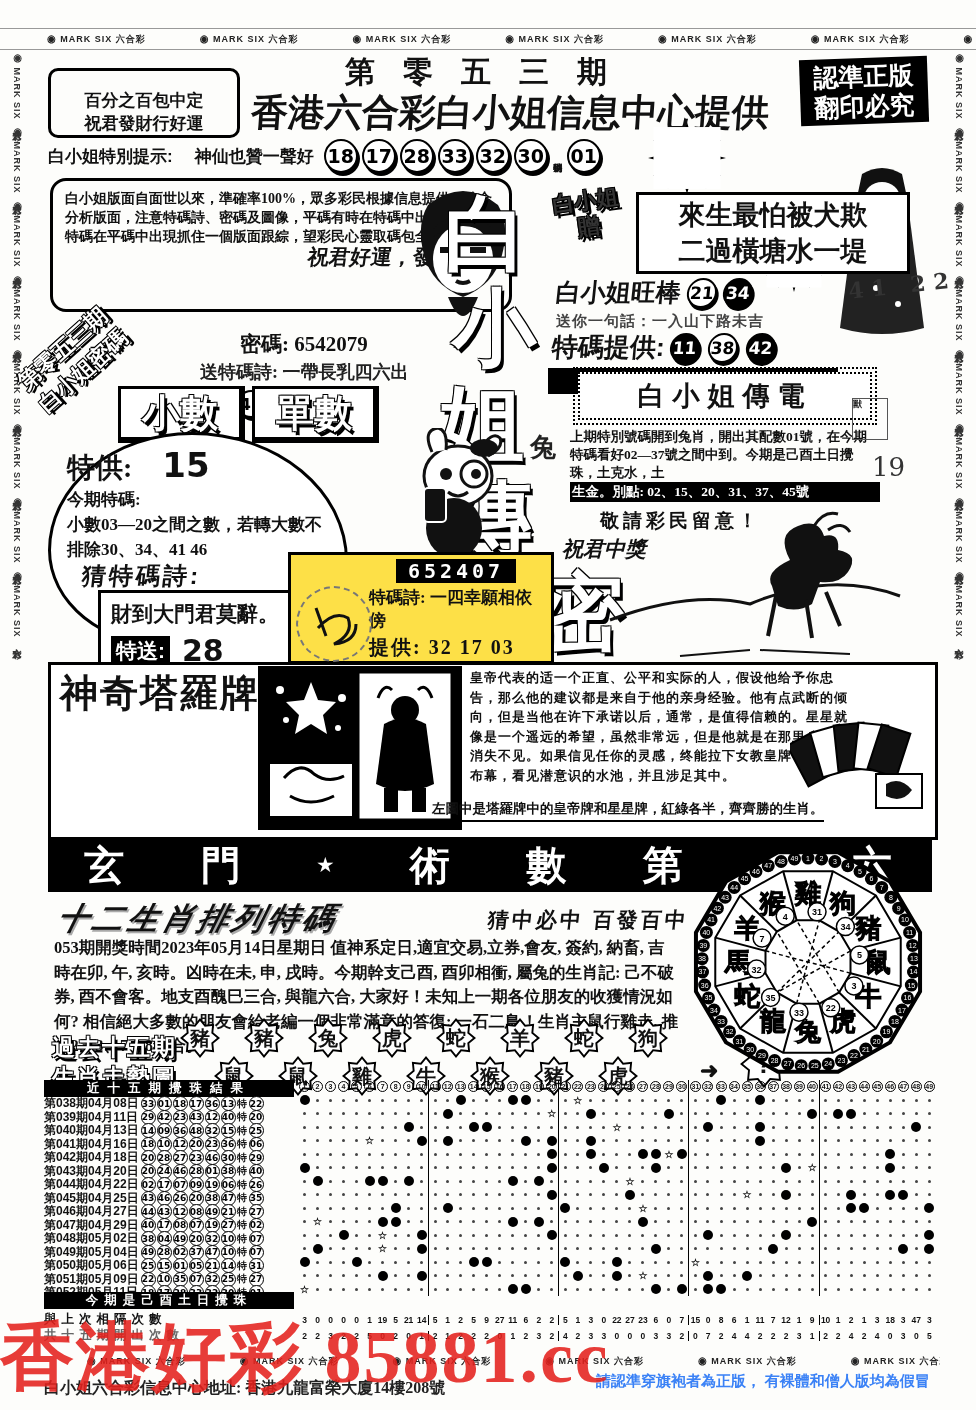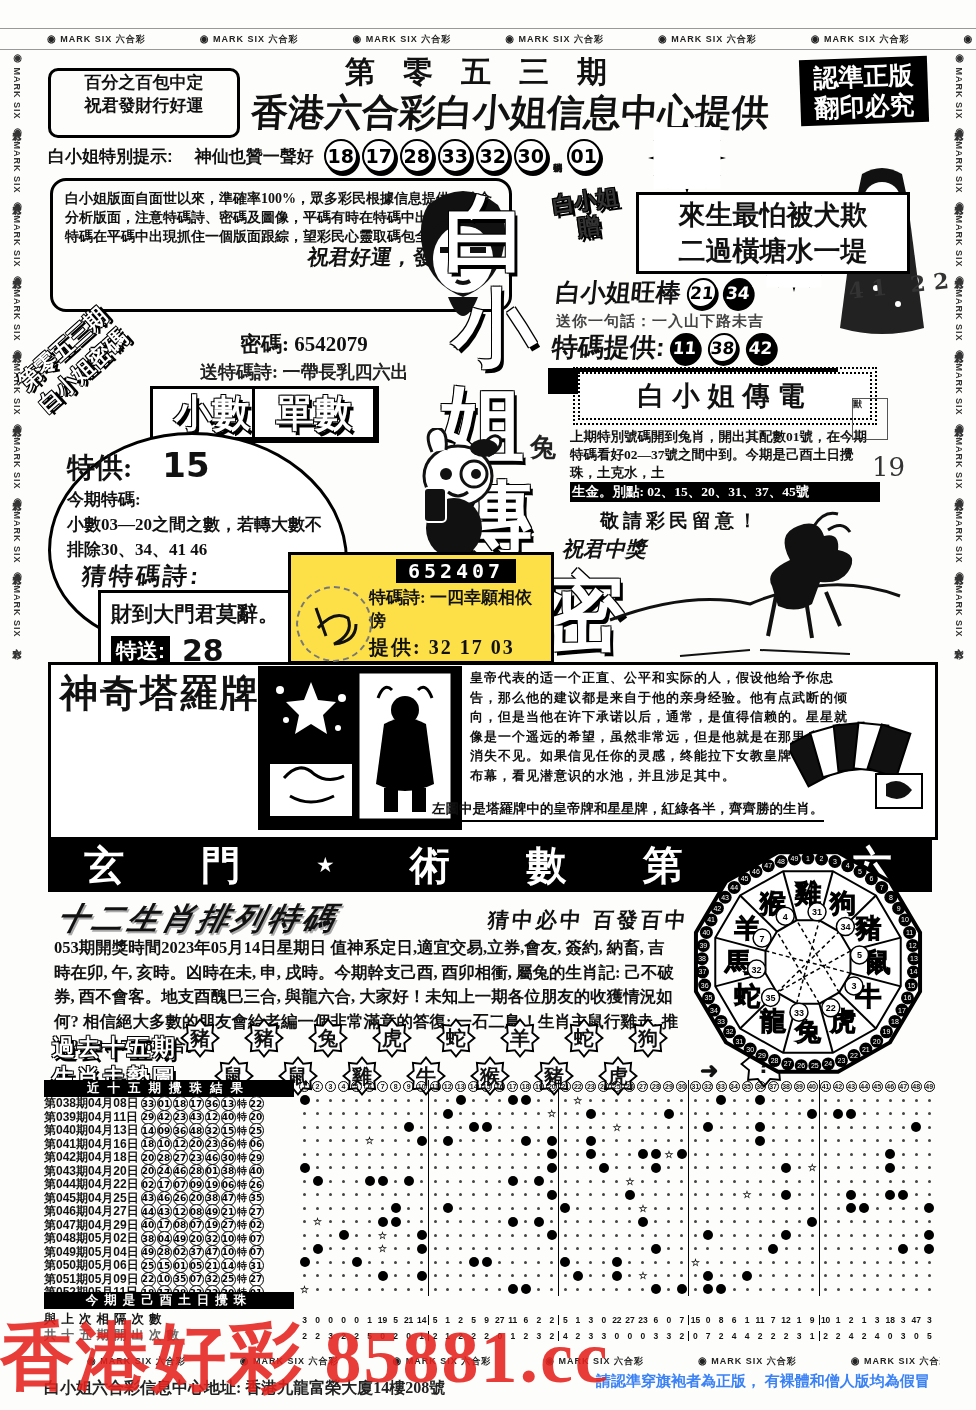--- a/index.html
+++ b/index.html
@@ -24,21 +24,21 @@
   .ball.b15{width:15px;height:15px;font-size:9px;border-width:1px;box-shadow:none;}
   .outline-txt{color:#fff;text-shadow:-1px -1px 0 #000,1px -1px 0 #000,-1px 1px 0 #000,1px 1px 0 #000,3px 4px 0 #000;}
   .starburst{position:absolute;}
   .starburst .s1{position:absolute;inset:0;background:#000;clip-path:polygon(100% 50%,75.1% 56.7%,93.3% 75%,68.4% 68.4%,75% 93.3%,56.7% 75.1%,50% 100%,43.3% 75.1%,25% 93.3%,31.6% 68.4%,6.7% 75%,24.9% 56.7%,0% 50%,24.9% 43.3%,6.7% 25%,31.6% 31.6%,25% 6.7%,43.3% 24.9%,50% 0%,56.7% 24.9%,75% 6.7%,68.4% 31.6%,93.3% 25%,75.1% 43.3%);}
   .starburst .s2{position:absolute;inset:0;background:#fff;transform:scale(.86);clip-path:inherit;}
   .badge{position:absolute;width:40px;height:40px;}
   .badge .s1{position:absolute;inset:0;background:#000;clip-path:polygon(100% 50%,83.3% 63.8%,85.4% 85.4%,63.8% 83.3%,50% 100%,36.2% 83.3%,14.6% 85.4%,16.7% 63.8%,0% 50%,16.7% 36.2%,14.6% 14.6%,36.2% 16.7%,50% 0%,63.8% 16.7%,85.4% 14.6%,83.3% 36.2%);}
   .badge .s2{position:absolute;inset:3px;background:#fff;clip-path:polygon(100% 50%,83.3% 63.8%,85.4% 85.4%,63.8% 83.3%,50% 100%,36.2% 83.3%,14.6% 85.4%,16.7% 63.8%,0% 50%,16.7% 36.2%,14.6% 14.6%,36.2% 16.7%,50% 0%,63.8% 16.7%,85.4% 14.6%,83.3% 36.2%);}
   .badge span{position:absolute;inset:0;display:flex;align-items:center;justify-content:center;font-size:20px;font-weight:900;}
   
-  #promo-box{left:48px;top:68px;width:186px;height:64px;border:3px solid #000;border-radius:10px;display:flex;flex-direction:column;align-items:center;justify-content:flex-start;font-size:17px;font-weight:bold;font-family:"Liberation Serif",serif;}
+  #promo-box{left:48px;top:68px;width:186px;height:64px;border:3px solid #000;border-radius:10px;display:flex;flex-direction:column;align-items:center;justify-content:flex-end;font-size:17px;font-weight:bold;font-family:"Liberation Serif",serif;}
   #issue-title{left:250px;top:52px;width:480px;text-align:center;font-size:30px;font-weight:900;letter-spacing:28px;font-family:"Liberation Serif",serif;}
   #main-title{left:210px;top:88px;width:600px;text-align:center;font-size:37px;font-weight:900;font-family:"Liberation Serif",serif;transform:skewX(-4deg);}
   #stamp{left:800px;top:58px;width:128px;height:66px;background:#000;color:#fff;display:flex;flex-direction:column;align-items:center;justify-content:center;font-size:25px;font-weight:900;line-height:30px;transform:rotate(-2deg);}
   #tip-row{left:48px;top:136px;width:760px;height:40px;display:flex;align-items:center;}
   #tip-label{font-size:17px;font-weight:900;}
   #lastres-label{font-size:17px;font-weight:900;margin-left:22px;font-family:"Liberation Serif",serif;}
   #lastres-balls{display:flex;gap:4px;margin-left:10px;}
   #specnum-label{writing-mode:vertical-rl;font-size:9px;font-weight:bold;margin:0 4px;line-height:11px;}
   
   #intro-box{left:50px;top:178px;width:462px;height:134px;border:3px solid #000;border-radius:16px;padding:8px 12px;box-sizing:border-box;font-size:14px;font-weight:bold;line-height:19px;font-family:"Liberation Serif",serif;}
@@ -256,21 +256,21 @@
   <div class="abs" id="zstamp">獸</div>
 
   <svg class="abs" style="left:600px;top:500px;" width="330" height="160" viewBox="0 0 330 160">
     <path d="M10 120 Q90 90 150 104 Q230 70 300 96" stroke="#111" stroke-width="3" fill="none"></path>
     <path d="M150 150 L80 156 M160 150 L250 154" stroke="#111" stroke-width="2"></path>
     <path d="M190 60 q-14-26 8-34 q20-8 26 10 q16-4 14 14 q22 4 10 22 q-8 12-28 10 l-8 22 q-16 10-34 2 l-6-20 q-8-14 18-26Z" fill="#111"></path>
     <path d="M214 26 q10-16 24-12 M228 30 q14-10 22 2" stroke="#111" stroke-width="3" fill="none"></path>
     <path d="M176 96 l-8 40 M206 100 l6 38 M226 92 l14 34" stroke="#111" stroke-width="4" fill="none"></path>
   </svg>
 
-  <div class="numhead" style="left:118px;top:386px;margin-left:32px;">
+  <div class="numhead" style="left:118px;top:386px;">
       <span class="outline-txt">小數</span>
     </div>
   <div class="numhead" style="left:252px;top:386px;">
       <span class="outline-txt">單數</span>
     </div>
 
   <div class="abs" id="bubble">
     <div class="tg">
       <span>特供:</span>
       <span class="v">15</span>

